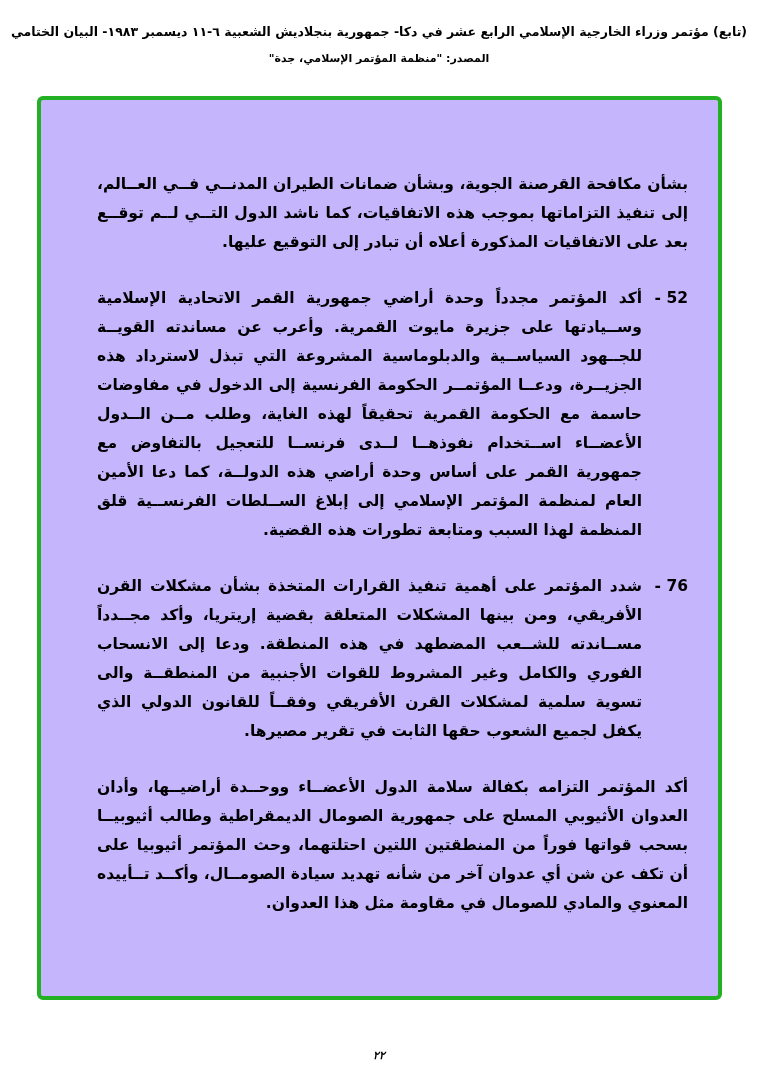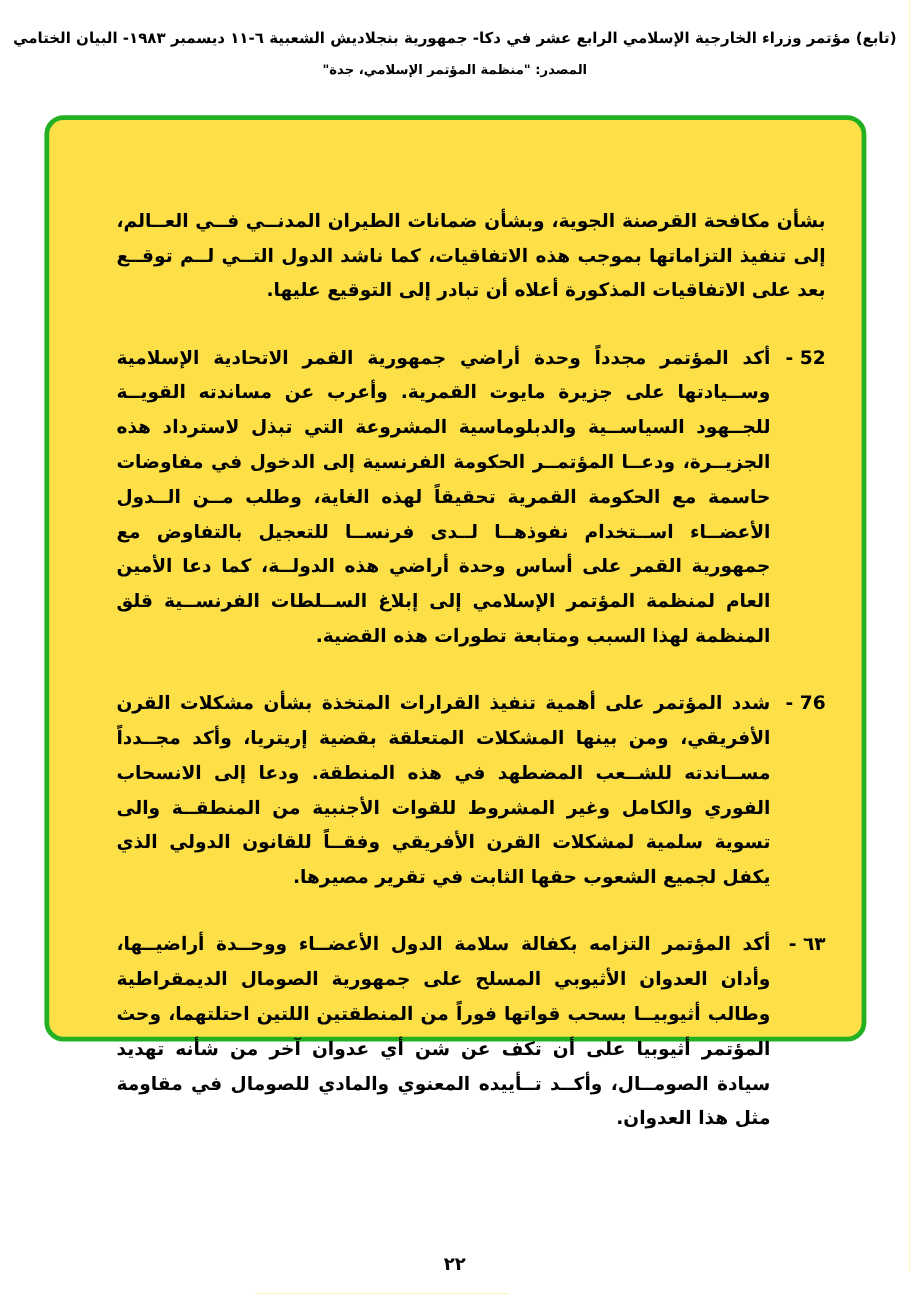--- a/index.html
+++ b/index.html
@@ -19,24 +19,24 @@
     text-align: center;
     direction: rtl;
     font-weight: bold;
   }
   .header-line1 { font-size: 12.5px; letter-spacing: 0; }
   .header-line2 { font-size: 11px; margin-top: 13px; }
 
   .frame {
     position: absolute;
     left: 37px; top: 96px;
-    width: 685px; height: 772px;
+    width: 685px; height: 904px;
     border: 4px solid var(--frame-border, #23b123);
-    border-radius: 16px;
-    background: #fde047;
+    border-radius: 6px;
+    background: #c4b5fd;
   }
 
   .content {
     position: absolute;
     top: 70px; right: 30px; left: 56px;
     direction: rtl;
     font-weight: bold;
     font-size: 15.5px;
     line-height: 29px;
     text-align: justify;
@@ -46,21 +46,22 @@
   .para.intro { margin-bottom: 27px; }
   .numbered { display: flex; margin-bottom: 27px; }
   .numbered .num { flex: 0 0 46px; white-space: nowrap; }
   .numbered .para { flex: 1; }
 
   .page-number {
     position: absolute;
     bottom: 16px; left: 0; right: 0;
     text-align: center;
     font-weight: bold;
-    font-size: 15px;
+    font-size: 11px;
+    font-style: italic;
   }
 </style>
 </head>
 <body>
 
 <div class="page">
 
   <div class="header">
     <div class="header-line1">(تابع) مؤتمر وزراء الخارجية الإسلامي الرابع عشر في دكا- جمهورية بنجلاديش الشعبية ٦-١١ ديسمبر ١٩٨٣- البيان الختامي</div>
     <div class="header-line2">المصدر: "منظمة المؤتمر الإسلامي، جدة"</div>
@@ -75,21 +76,20 @@
         <span class="num">52 -</span>
         <p class="para">أكد المؤتمر مجدداً وحدة أراضي جمهورية القمر الاتحادية الإسلامية وســيادتها على جزيرة مايوت القمرية. وأعرب عن مساندته القويــة للجــهود السياســية والدبلوماسية المشروعة التي تبذل لاسترداد هذه الجزيــرة، ودعــا المؤتمــر الحكومة الفرنسية إلى الدخول في مفاوضات حاسمة مع الحكومة القمرية تحقيقاً لهذه الغاية، وطلب مــن الــدول الأعضــاء اســتخدام نفوذهــا لــدى فرنســا للتعجيل بالتفاوض مع جمهورية القمر على أساس وحدة أراضي هذه الدولــة، كما دعا الأمين العام لمنظمة المؤتمر الإسلامي إلى إبلاغ الســلطات الفرنســية قلق المنظمة لهذا السبب ومتابعة تطورات هذه القضية.</p>
       </div>
 
       <div class="numbered">
         <span class="num">76 -</span>
         <p class="para">شدد المؤتمر على أهمية تنفيذ القرارات المتخذة بشأن مشكلات القرن الأفريقي، ومن بينها المشكلات المتعلقة بقضية إريتريا، وأكد مجــدداً مســاندته للشــعب المضطهد في هذه المنطقة. ودعا إلى الانسحاب الفوري والكامل وغير المشروط للقوات الأجنبية من المنطقــة والى تسوية سلمية لمشكلات القرن الأفريقي وفقــاً للقانون الدولي الذي يكفل لجميع الشعوب حقها الثابت في تقرير مصيرها.</p>
       </div>
 
       <div class="numbered">
-        <span class="num">٦٣ -</span>
         <p class="para">أكد المؤتمر التزامه بكفالة سلامة الدول الأعضــاء ووحــدة أراضيــها، وأدان العدوان الأثيوبي المسلح على جمهورية الصومال الديمقراطية وطالب أثيوبيــا بسحب قواتها فوراً من المنطقتين اللتين احتلتهما، وحث المؤتمر أثيوبيا على أن تكف عن شن أي عدوان آخر من شأنه تهديد سيادة الصومــال، وأكــد تــأييده المعنوي والمادي للصومال في مقاومة مثل هذا العدوان.</p>
       </div>
 
     </div>
   </div>
 
   <div class="page-number">٢٢</div>
 
 </div>
 

